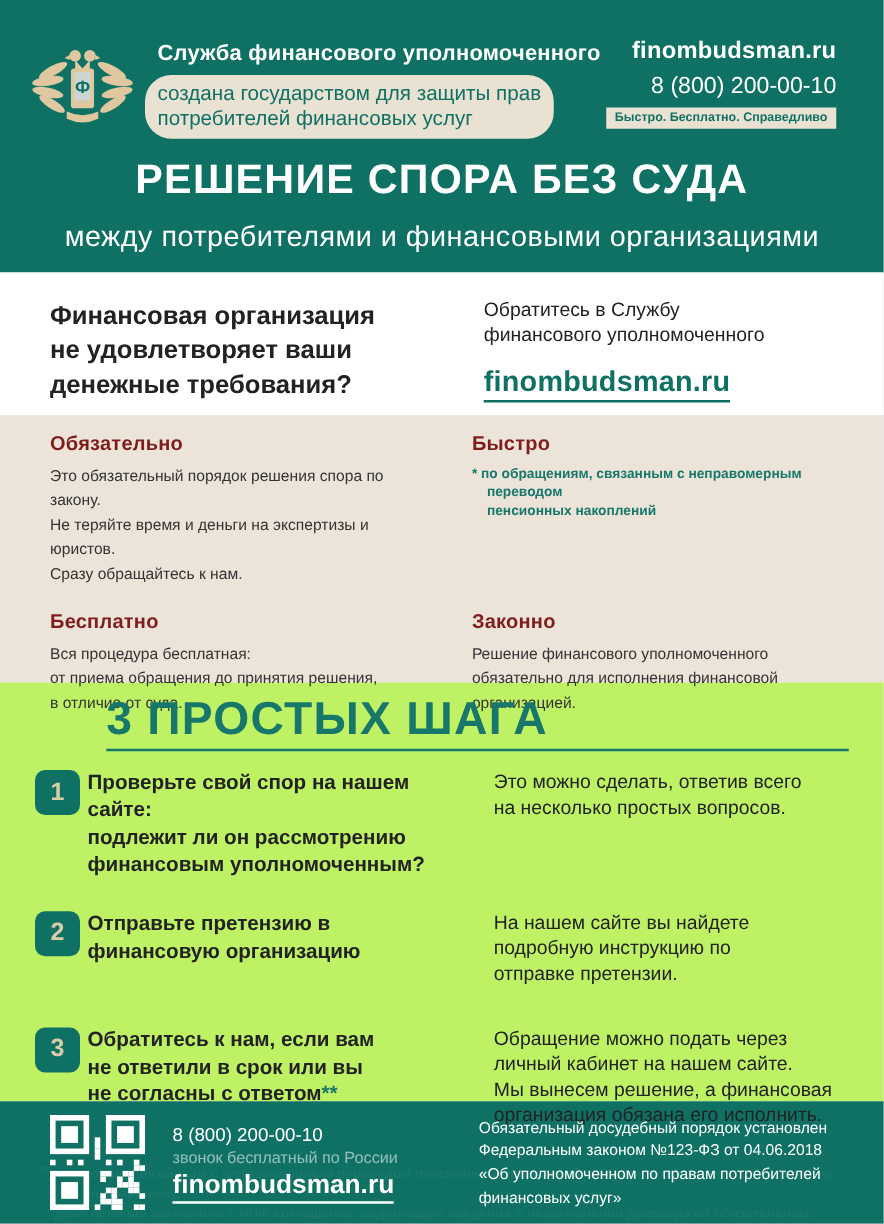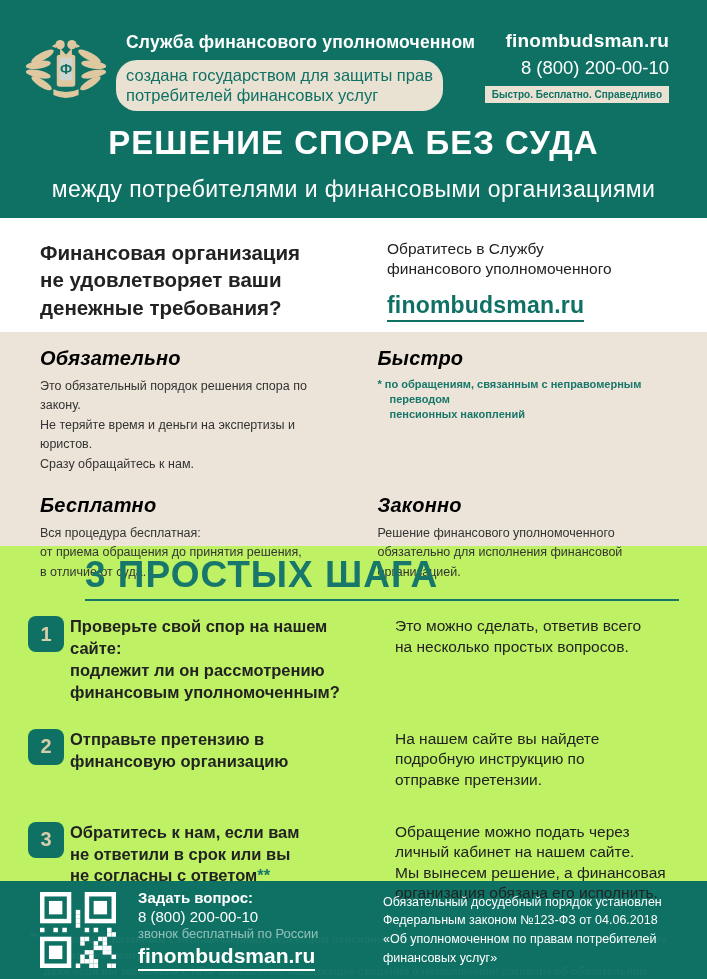--- a/index.html
+++ b/index.html
@@ -23,21 +23,21 @@
 
   
   .intro{ height:114px; display:flex; padding:21px 38px 0 40px; background:#fff; }
   .intro-q{ font-size:20.5px; font-weight:bold; color:#222; line-height:1.33; flex:1; }
   .intro-cta{ width:282px; }
   .intro-cta-text{ font-size:15.5px; color:#222; line-height:1.3; }
   .intro-link{ display:inline-block; margin-top:13px; color:#0f7164; font-size:23px; font-weight:bold; border-bottom:2px solid #0f7164; padding-bottom:1px; letter-spacing:.2px; }
 
   
   .benefits{ height:214px; background:#ece4d8; padding:15px 38px 0 40px; display:grid; grid-template-columns:1fr 1fr; column-gap:46px; row-gap:20px; align-content:start; }
-  .benefit h3{ color:#000000; font-size:20px; margin-bottom:7px; letter-spacing:.2px;font-style:italic; }
+  .benefit h3{ color:#7f1d1d; font-size:16px; margin-bottom:7px; letter-spacing:.2px; }
   .benefit p{ font-size:12.5px; color:#333; line-height:1.55; }
   .benefit .note{ margin-top:5px; color:#17776a; font-size:11px; line-height:1.35; padding-left:12px; text-indent:-12px; font-weight:bold; }
 
   
   .steps-section{ background:#bef264; padding-top:8px; height:335px; }
   .steps-title{ color:#17776a; font-size:37px; font-weight:bold; letter-spacing:1px; margin-left:85px; }
   .steps-rule{ border:none; border-top:2px solid #17776a; margin:3px 28px 0 85px; }
   .step{ display:flex; padding:0 28px; align-items:flex-start; }
   .step1{ margin-top:15px; } .step2{ margin-top:25px; } .step3{ margin-top:31px; }
   .step-num{ width:36px; height:36px; flex:0 0 auto; background:#0f7164; border-radius:8px; color:#d8cda9; font-size:20px; font-weight:bold; display:flex; align-items:center; justify-content:center; }
@@ -87,21 +87,21 @@
 
             <path d="M35 72 Q50 79 65 72 L65 79 Q50 86 35 79 Z"></path>
 
             <rect x="39" y="31" width="22" height="38" rx="3"></rect>
           </g>
           <rect x="42.5" y="34.5" width="15" height="27" fill="#cdd6d0"></rect>
           <text x="50" y="54.5" font-size="17" font-weight="bold" fill="#0f7164" text-anchor="middle" font-family="Liberation Sans, sans-serif">Ф</text>
         </svg>
       </div>
       <div class="org-block">
-        <div class="org-name">Служба финансового уполномоченном</div>
+        <div class="org-name">Служба финансового уполномоченного</div>
         <div class="org-tagline pre">создана государством для защиты прав
 потребителей финансовых услуг</div>
       </div>
       <div class="contact-block">
         <div class="contact-site">finombudsman.ru</div>
         <div class="contact-phone">8 (800) 200-00-10</div>
         <div class="contact-badge">Быстро. Бесплатно. Справедливо</div>
       </div>
     </div>
     <h1 class="hero-title">РЕШЕНИЕ СПОРА БЕЗ СУДА</h1>
@@ -232,21 +232,20 @@
           <rect x="44" y="60" width="4" height="4" fill="#fff"></rect>
           <rect x="48" y="60" width="4" height="4" fill="#fff"></rect>
           <rect x="32" y="64" width="4" height="4" fill="#fff"></rect>
           <rect x="44" y="64" width="4" height="4" fill="#fff"></rect>
           <rect x="48" y="64" width="4" height="4" fill="#fff"></rect>
           <rect x="60" y="64" width="4" height="4" fill="#fff"></rect>
           <rect x="64" y="64" width="4" height="4" fill="#fff"></rect>
         </svg>
     </div>
     <div class="footer-contact">
-      <div class="footer-ask">Задать вопрос:</div>
       <div class="footer-phone">8 (800) 200-00-10</div>
       <div class="footer-phone-note">звонок бесплатный по России</div>
       <span class="footer-site">finombudsman.ru</span>
     </div>
     <div class="footer-legal pre">Обязательный досудебный порядок установлен
 Федеральным законом №123-ФЗ от 04.06.2018
 «Об уполномоченном по правам потребителей
 финансовых услуг»</div>
   </footer>
 

